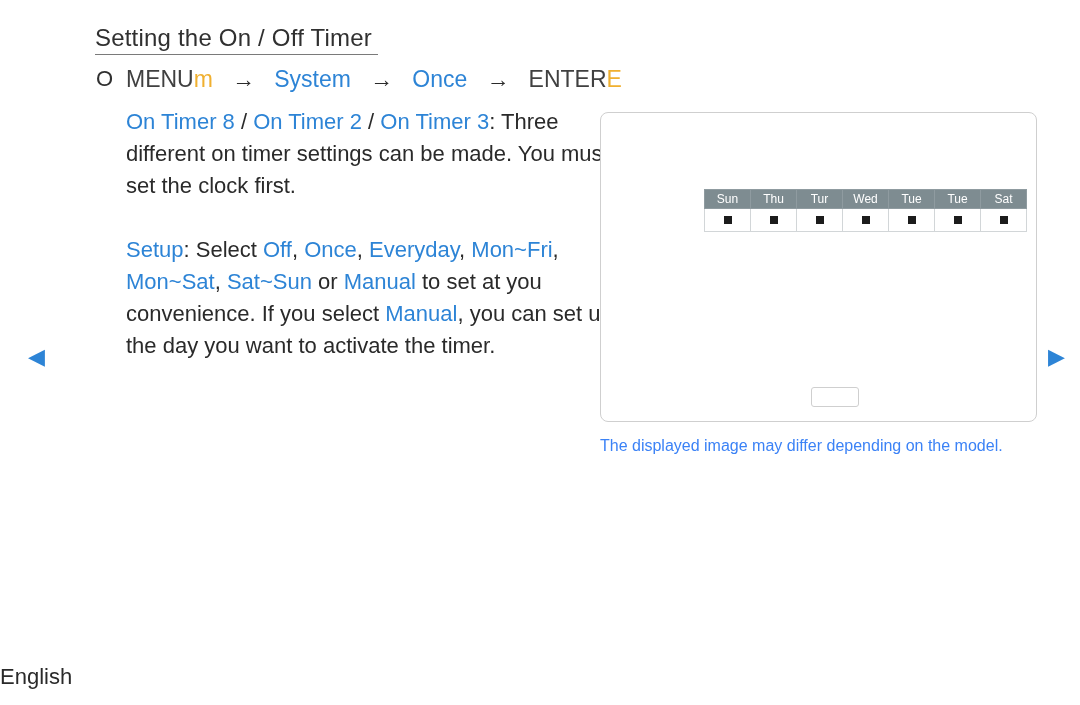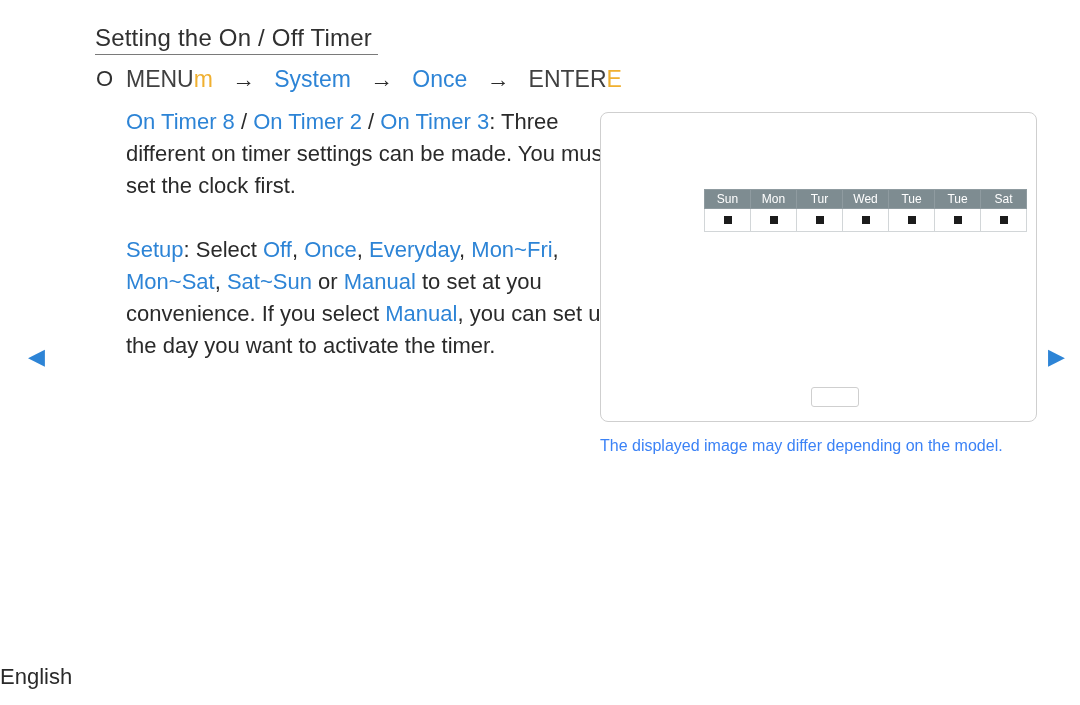--- a/index.html
+++ b/index.html
@@ -177,21 +177,21 @@
   </div>
 
   <div class="side-nav left">◀</div>
   <div class="side-nav right">▶</div>
 
   <div class="panel">
     <table class="panel-inner">
       <tbody>
           <tr>
         <th>Sun</th>
-        <th>Mon</th>
+        <th>Thu</th>
         <th>Tur</th>
         <th>Wed</th>
         <th>Tue</th>
         <th>Tue</th>
         <th>Sat</th>
       </tr>
       <tr>
         <td><span class="sq"></span></td>
         <td><span class="sq"></span></td>
         <td><span class="sq"></span></td>

